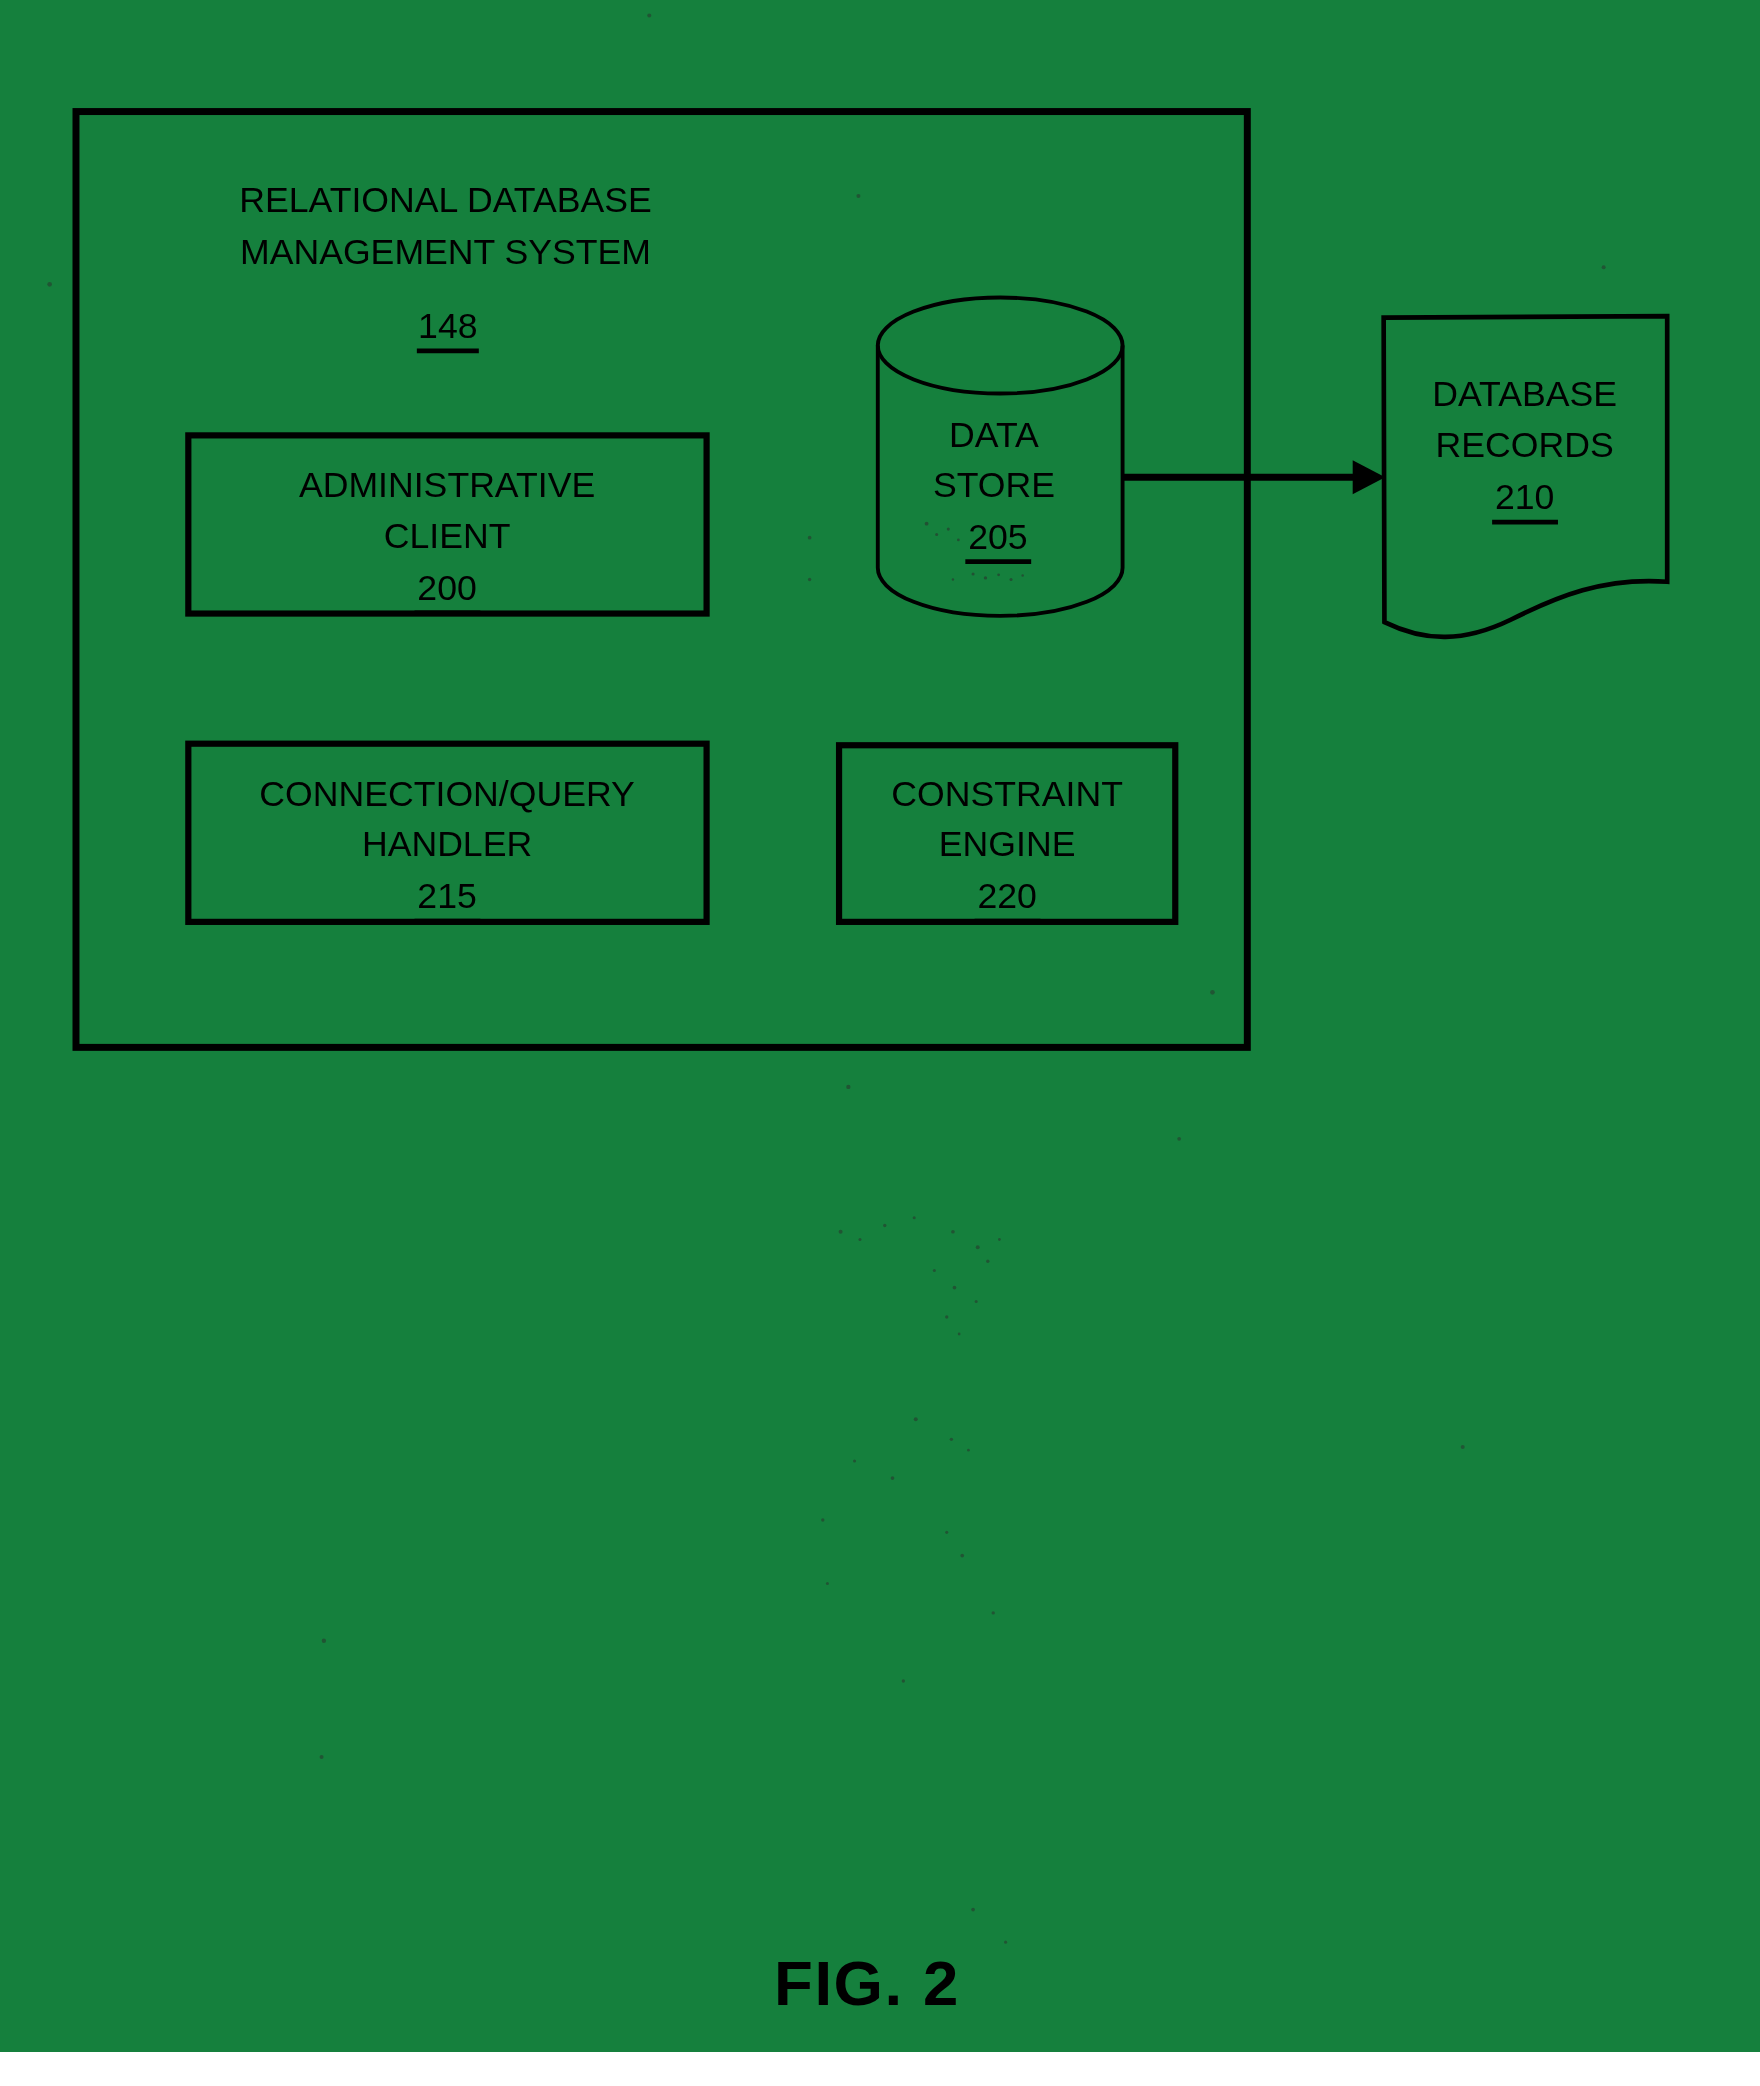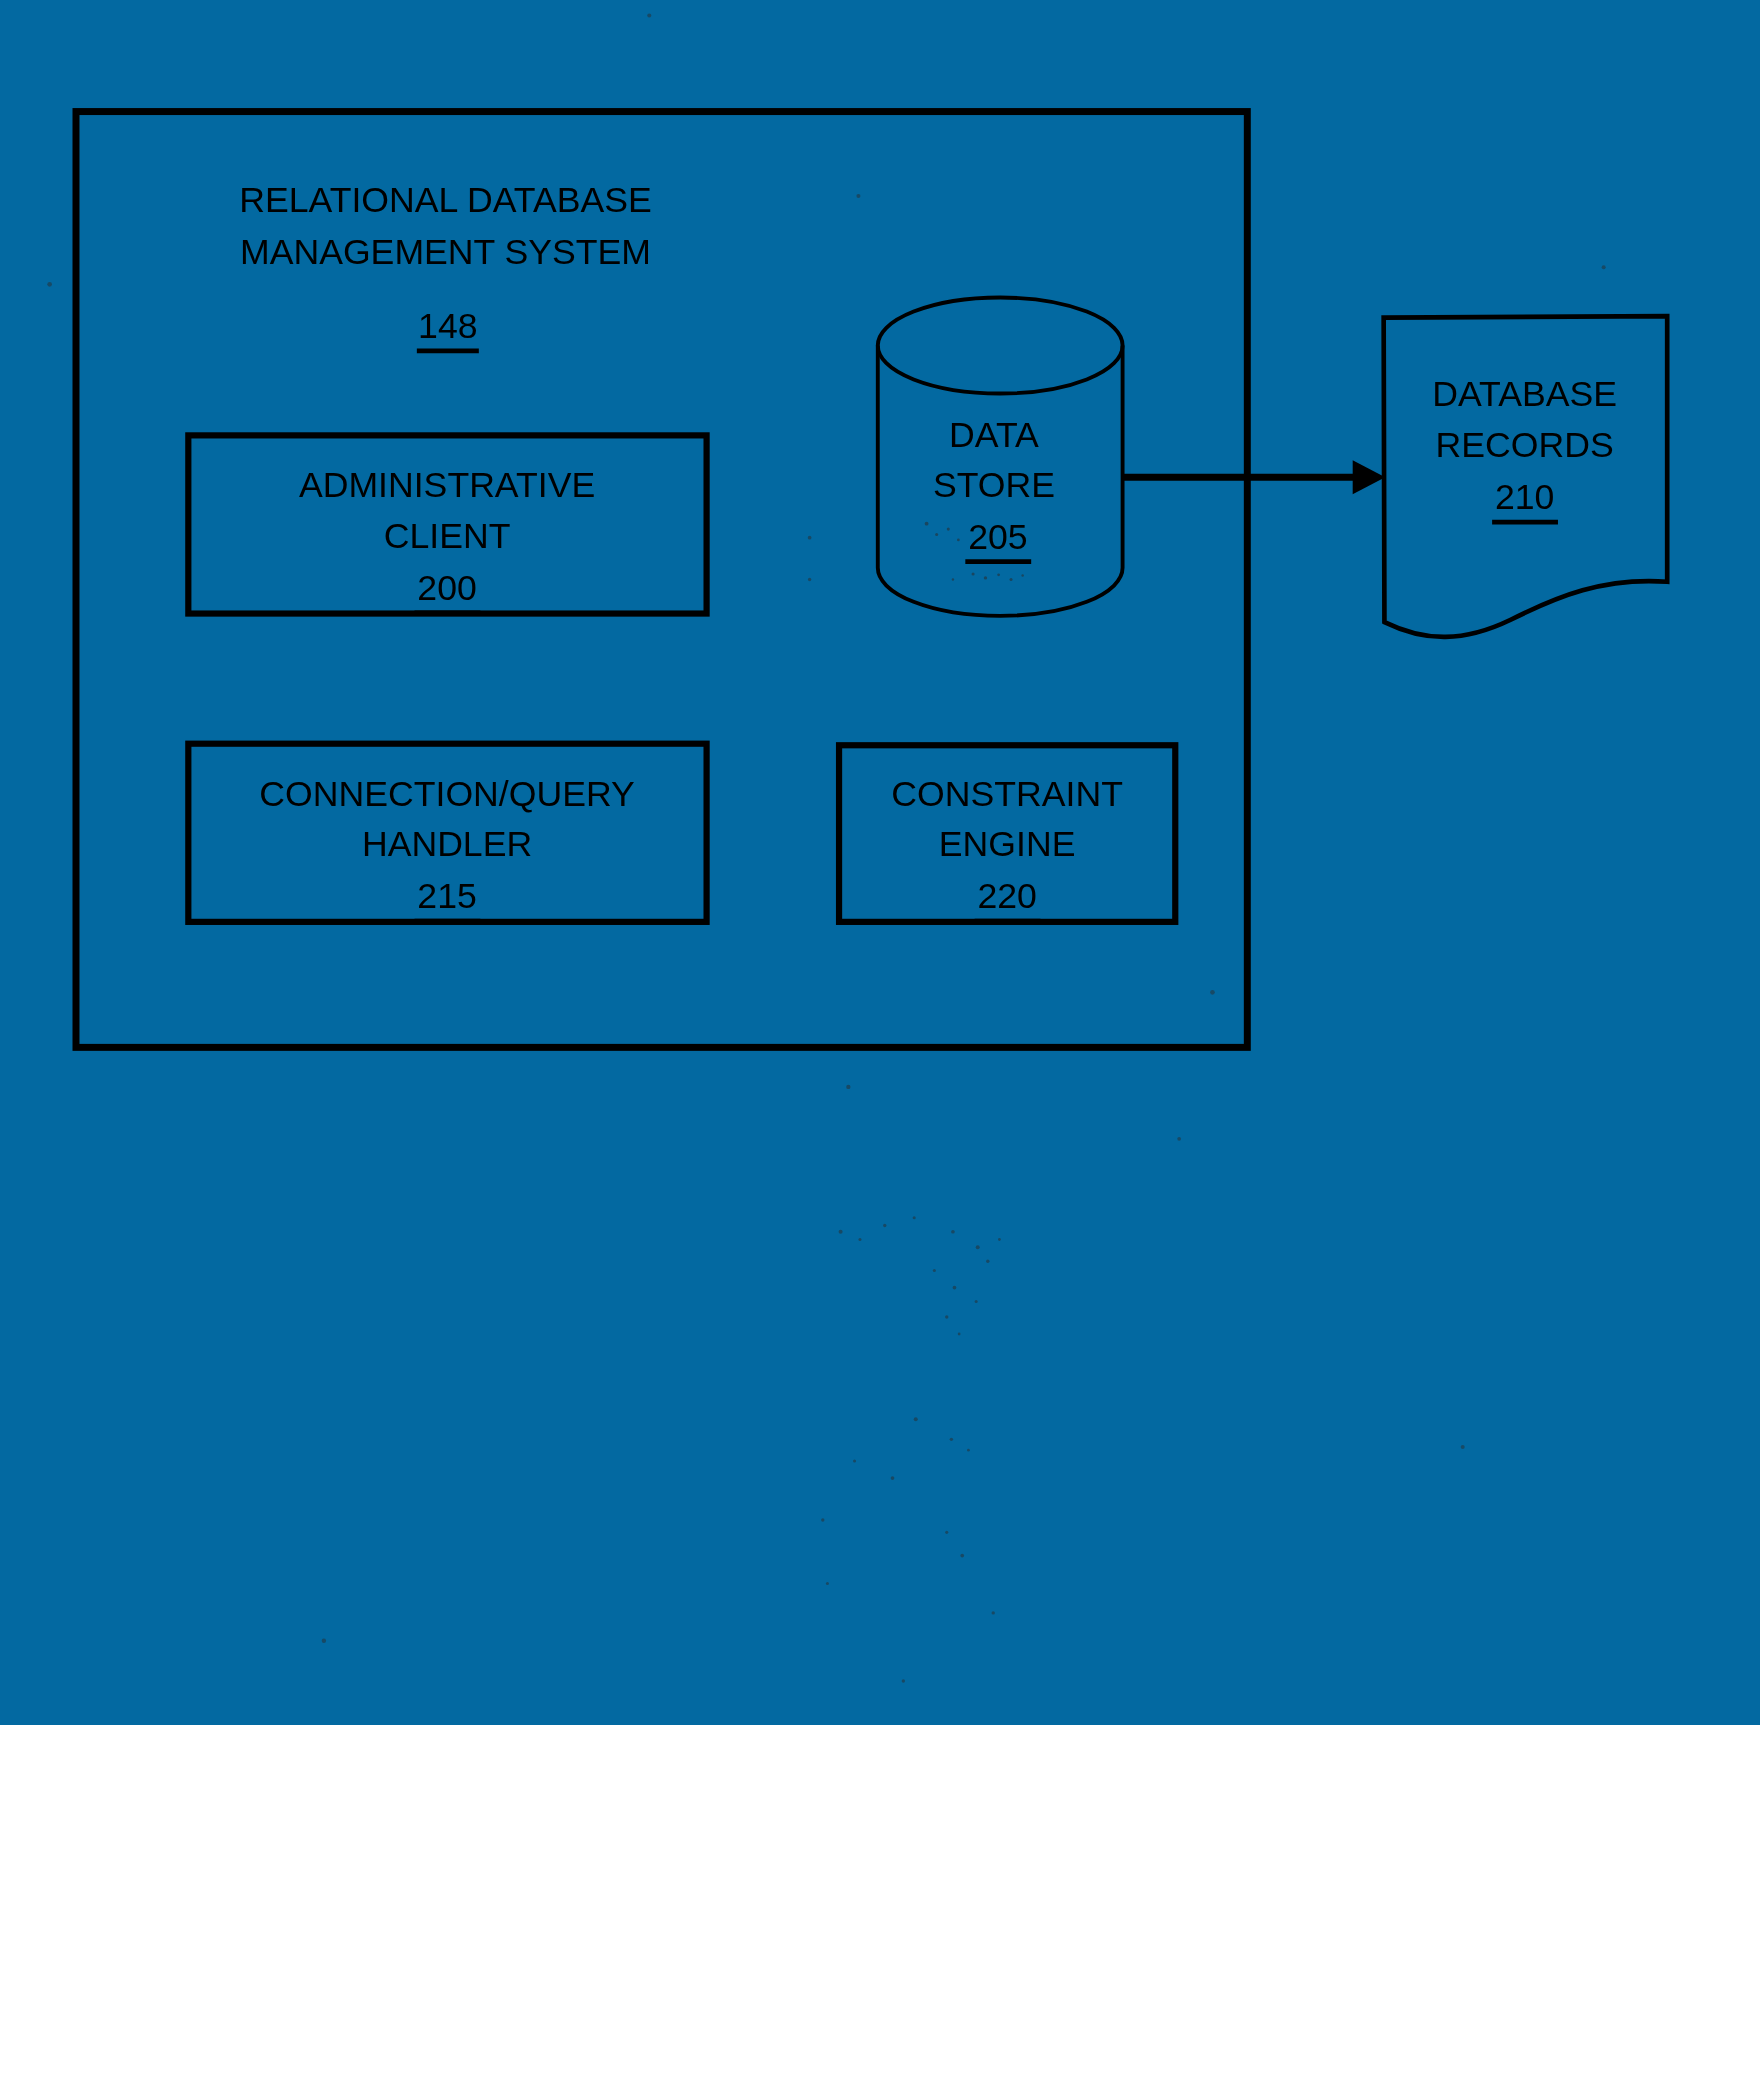--- a/index.html
+++ b/index.html
@@ -8,22 +8,22 @@
     padding: 0;
     background: #ffffff;
   }
   body {
     font-family: "Liberation Sans", sans-serif;
     color: #000000;
   }
   #page {
     position: relative;
     width: 1761px;
-    height: 1725px;
-    background: #0369a1;
+    height: 2052px;
+    background: #15803d;
     overflow: hidden;
   }
   #figure-svg {
     position: absolute;
     left: 0;
     top: 0;
     width: 1761px;
     height: 2087px;
   }
   .dgm-text {

